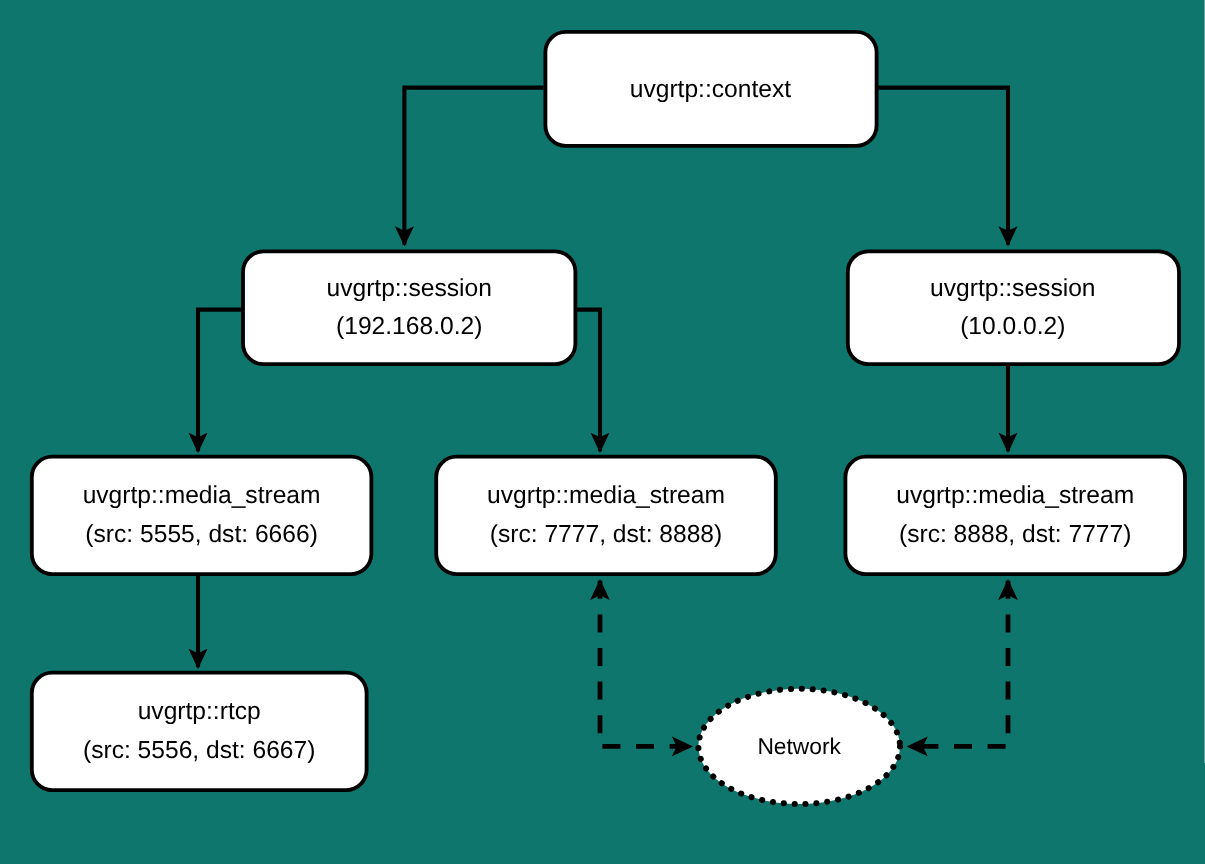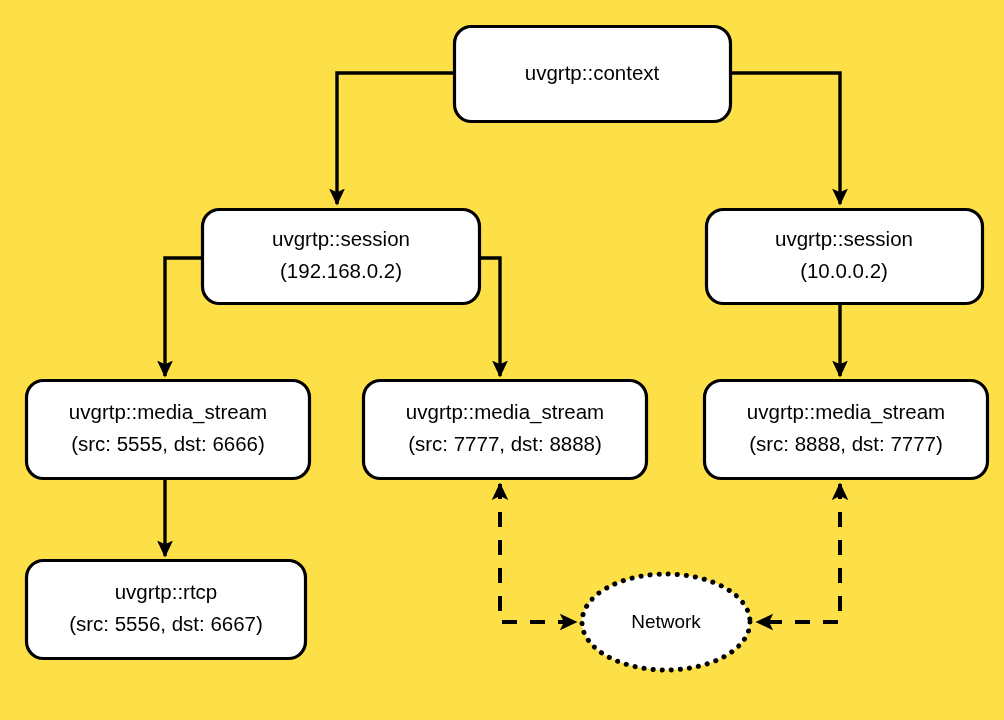--- a/index.html
+++ b/index.html
@@ -4,21 +4,21 @@
 <style>
   html, body {
     margin: 0;
     padding: 0;
     background: #ffffff;
   }
   #canvas {
     position: relative;
     width: 1004px;
     height: 720px;
-    background: #fde047;
+    background: #0f766e;
     overflow: hidden;
     font-family: "Liberation Sans", sans-serif;
   }
   svg#diagram {
     position: absolute;
     left: 0;
     top: 0;
     width: 1004px;
     height: 720px;
   }

